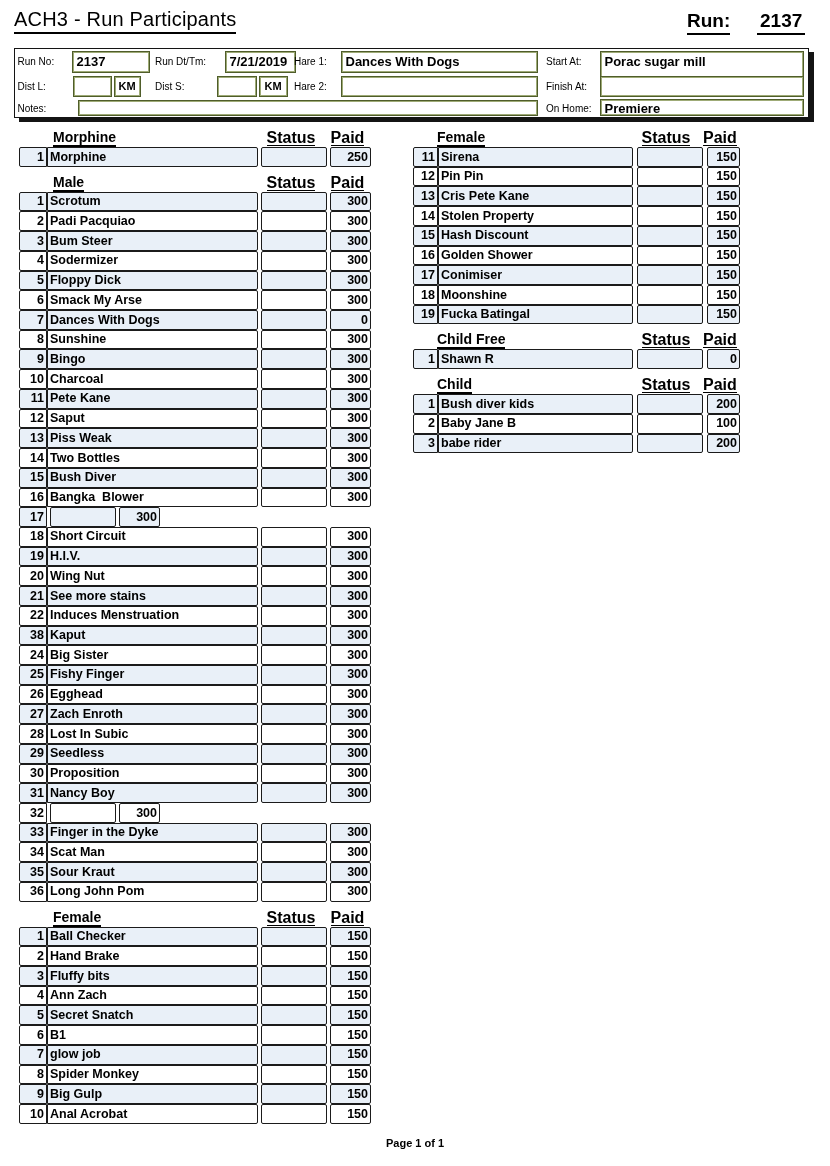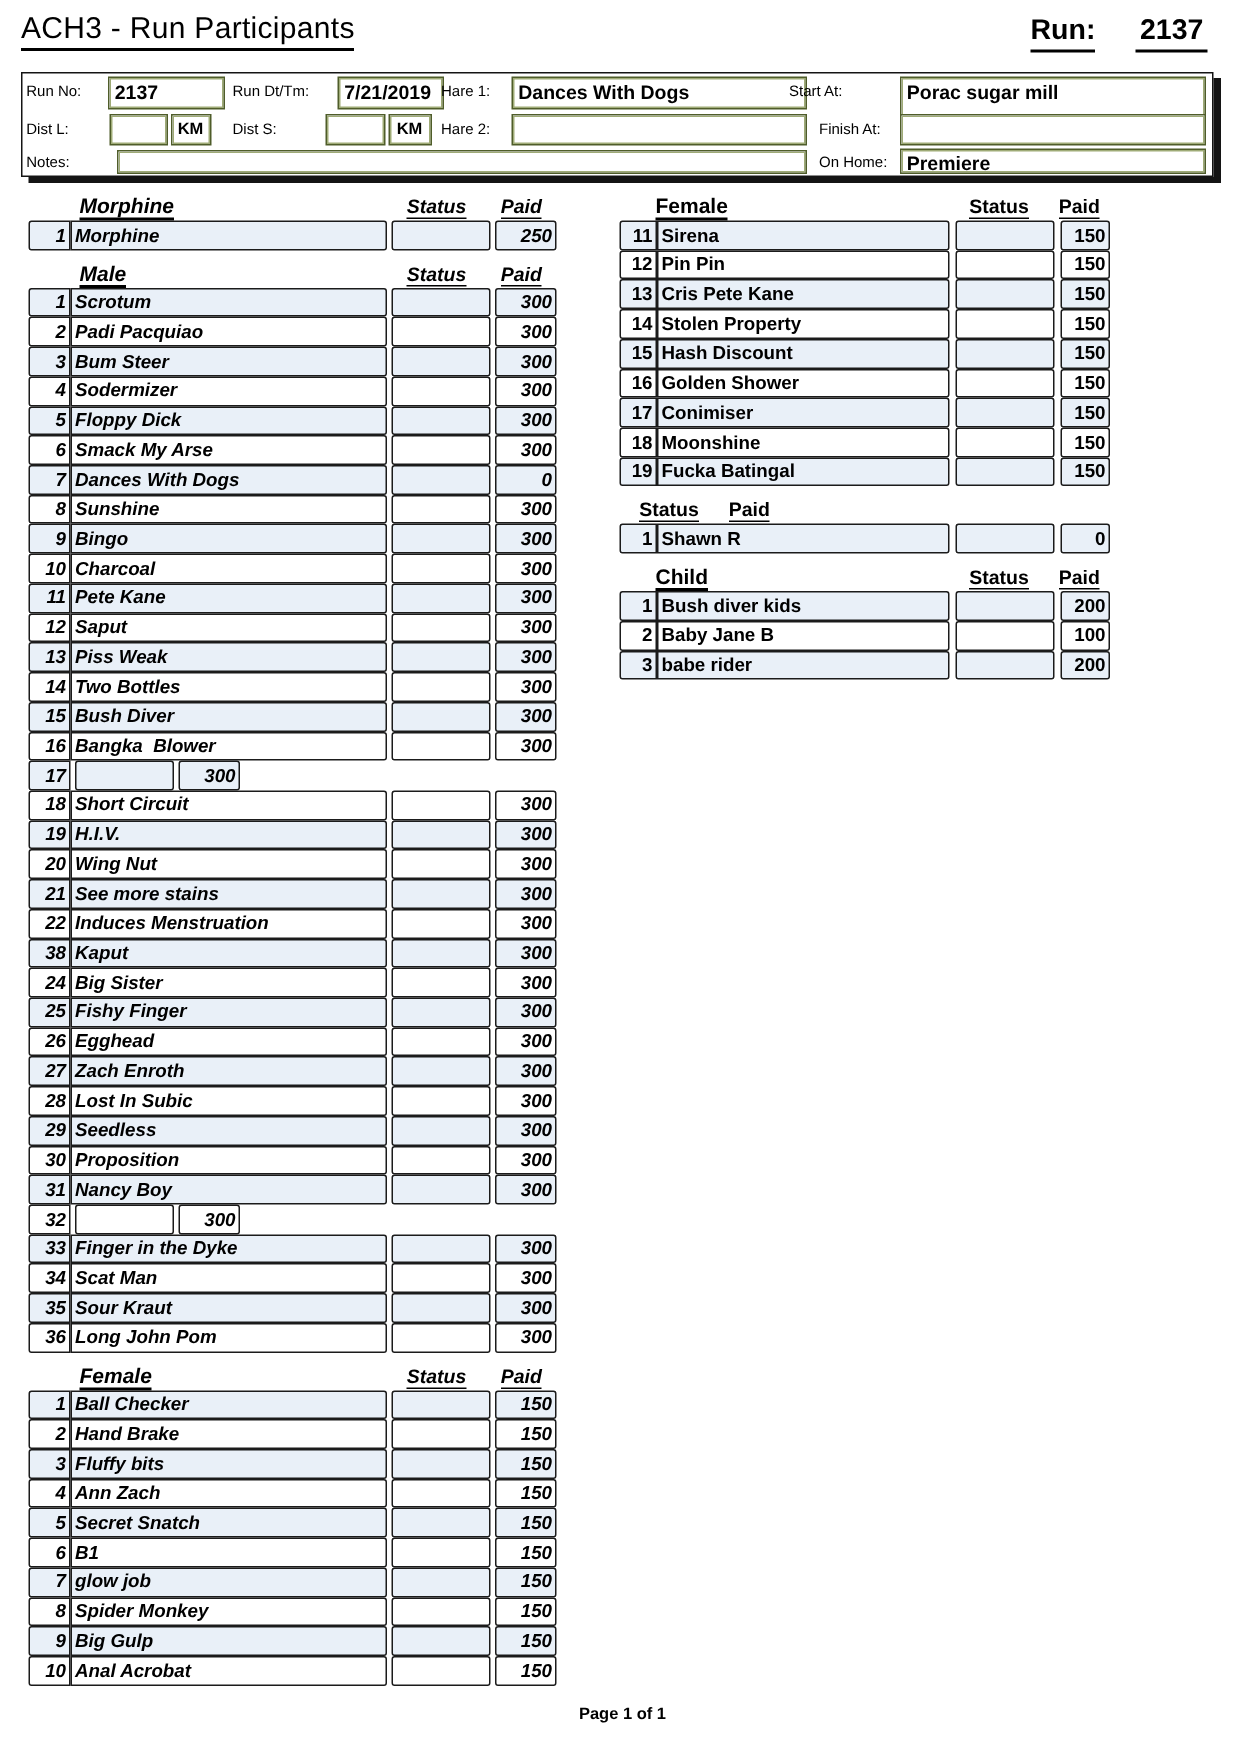--- a/index.html
+++ b/index.html
@@ -31,35 +31,35 @@
     box-shadow:inset 0 0 0 1px #9fab77;box-sizing:border-box;
     font-size:13px;font-weight:bold;padding:2px 0 0 4px;overflow:hidden;white-space:pre;
   }
   .funit{
     position:absolute;background:#fff;border:1.6px solid #4f5d2a;
     box-shadow:inset 0 0 0 1px #9fab77;box-sizing:border-box;
     font-size:11px;font-weight:bold;text-align:center;padding-top:3px;overflow:hidden;
   }
   
   .col{position:absolute;top:128px;}
-  #col-left{left:19px;width:400px;font-style:italic;--numw:28px;--namew:211px;--statusw:66px;--paidw:41px;--gap:3px;--indent:34px;}
+  #col-left{left:19px;width:400px;--numw:28px;--namew:211px;--statusw:66px;--paidw:41px;--gap:3px;--indent:34px;}
   #col-right{left:413px;width:327px;--numw:25px;--namew:195px;--statusw:66px;--paidw:33px;--gap:4px;--indent:24px;}
   .section{margin-top:6px;}
   .section:first-child{margin-top:0;}
   .sec-header{display:flex;height:19px;align-items:flex-end;}
   .sh-title-area{width:calc(var(--numw) + var(--namew));box-sizing:border-box;}
   .sec-title{
     display:inline-block;margin-left:var(--indent);font-size:14px;font-weight:bold;
     border-bottom:2px solid #000;padding-bottom:0px;line-height:16px;white-space:pre;
   }
   .sh-cell{box-sizing:border-box;text-align:center;}
   .sh-status{width:var(--statusw);}
   .sh-paid{width:var(--paidw);}
   .sh-text{
-    display:inline-block;font-size:13px;font-weight:bold;line-height:14px;
+    display:inline-block;font-size:16px;font-weight:bold;line-height:14px;
     border-bottom:1.8px solid #000;
   }
   .prow{display:flex;height:19.72px;}
   .cell{
     box-sizing:border-box;border:1.5px solid #1b1b1b;border-radius:2px;background:#fff;
     font-size:12.5px;font-weight:bold;line-height:16px;padding-top:0.5px;
     overflow:hidden;white-space:pre;
   }
   .prow.odd .cell{background:#e9f0f8;}
   .cell.num{width:var(--numw);text-align:right;padding-right:2px;border-right-width:1.3px;border-radius:2px 0 0 2px;}
@@ -81,21 +81,21 @@
 <span class="run-value">2137</span>
 
 <div class="form-box">
 
   <span class="flabel" style="left:2.5px;top:7px">Run No:</span>
   <div class="fbox" style="left:56.5px;top:2px;width:78px;height:22px">2137</div>
   <span class="flabel" style="left:140px;top:7px">Run Dt/Tm:</span>
   <div class="fbox" style="left:209.5px;top:2px;width:71px;height:22px">7/21/2019</div>
   <span class="flabel" style="left:279px;top:7px">Hare 1:</span>
   <div class="fbox" style="left:325.5px;top:2px;width:197px;height:22px">Dances With Dogs</div>
-  <span class="flabel" style="left:511px;top:7px">Start At:</span>
+  <span class="flabel" style="left:531px;top:7px">Start At:</span>
   <div class="fbox" style="left:584.5px;top:2px;width:204px;height:40px">Porac sugar mill</div>
 
   <span class="flabel" style="left:2.5px;top:31.5px">Dist L:</span>
   <div class="fbox" style="left:57.5px;top:26.5px;width:39px;height:21.5px"></div>
   <div class="funit" style="left:98.5px;top:26.5px;width:27px;height:21.5px">KM</div>
   <span class="flabel" style="left:140px;top:31.5px">Dist S:</span>
   <div class="fbox" style="left:201.5px;top:26.5px;width:40px;height:21.5px"></div>
   <div class="funit" style="left:243.5px;top:26.5px;width:29px;height:21.5px">KM</div>
   <span class="flabel" style="left:279px;top:31.5px">Hare 2:</span>
   <div class="fbox" style="left:325.5px;top:26.5px;width:197px;height:21.5px"></div>
@@ -584,20 +584,21 @@
         <div class="cell num">19</div>
         <div class="cell name">Fucka Batingal</div>
         <div class="gapc"></div>
         <div class="cell status"></div>
         <div class="gapc"></div>
         <div class="cell paid">150</div>
       </div>
     </div>
     <div class="section">
       <div class="sec-header">
+        <div class="sh-title-area"><span class="sec-title">Child Free</span></div>
         <div class="sh-cell sh-status"><span class="sh-text">Status</span></div>
         <div class="gapc"></div>
         <div class="sh-cell sh-paid"><span class="sh-text">Paid</span></div>
       </div>
       <div class="prow odd">
         <div class="cell num">1</div>
         <div class="cell name">Shawn R</div>
         <div class="gapc"></div>
         <div class="cell status"></div>
         <div class="gapc"></div>

